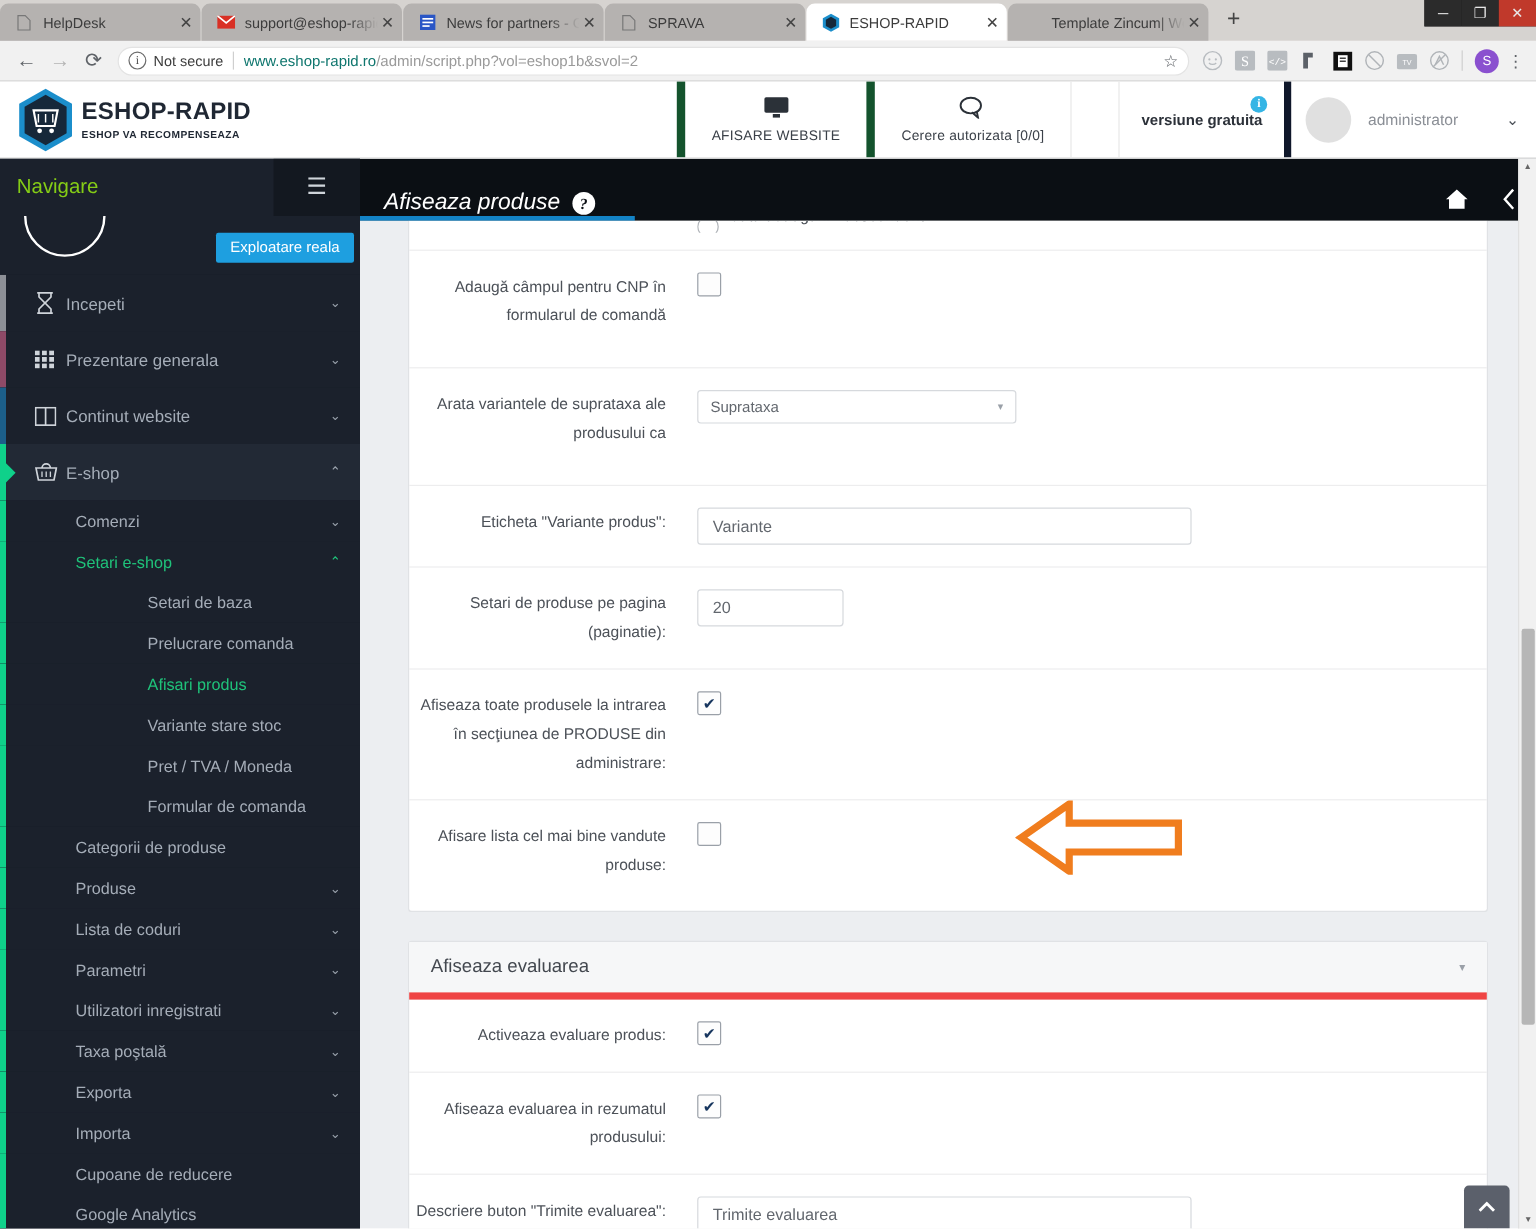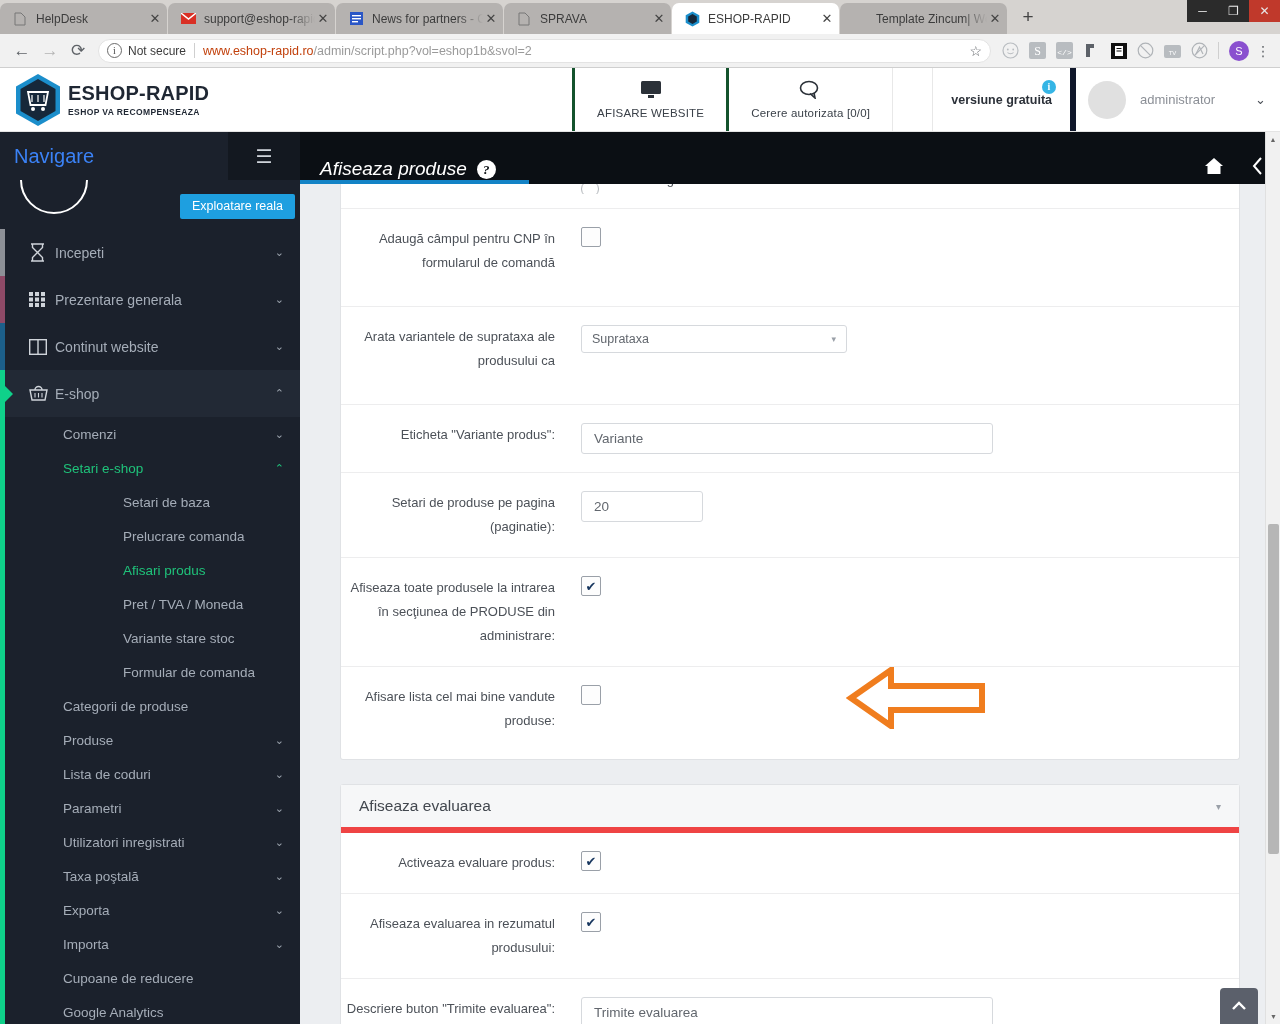--- a/index.html
+++ b/index.html
@@ -79,21 +79,21 @@
     border: 1px solid #e3e3e3;
   }
   .omni-info {
     width: 15px; height: 15px; border: 1.2px solid #6b6b6b; border-radius: 50%;
     font-size: 10px; line-height: 13px; text-align: center; color: #4a4a4a;
     font-family: "Liberation Serif", serif; flex-shrink: 0;
   }
   .omni-secure { font-size: 12px; color: #3c3c3c; margin-left: 6px; white-space: nowrap; }
   .omni-sep { width: 1px; height: 15px; background: #cfcfcf; margin: 0 8px; }
   .omni-url { font-size: 12.5px; color: #9a9a9a; white-space: nowrap; overflow: hidden; }
-  .omni-url b { color: #c2410c; font-weight: normal; }
+  .omni-url b { color: #0f766e; font-weight: normal; }
   .omni-star { margin-left: auto; font-size: 14px; color: #5f6368; }
   .ext-icon {
     width: 17px; height: 17px; margin: 0 5px; flex-shrink: 0;
     display: flex; align-items: center; justify-content: center;
     font-size: 11px; color: #9aa0a6;
   }
   .ext-sep { width: 1px; height: 17px; background: #cfcfcf; margin: 0 5px; }
   .avatar-chip {
     width: 20px; height: 20px; border-radius: 50%;
     background: #8a50cf; color: #fff; font-size: 11px;
@@ -110,21 +110,21 @@
     border-bottom: 1px solid #e4e4e4;
   }
   .brand { width: 300px; display: flex; align-items: center; padding-left: 14px; }
   .brand-logo { width: 48px; height: 54px; position: relative; flex-shrink: 0; }
   .brand-text { margin-left: 6px; }
   .brand-name { font-size: 20px; font-weight: bold; color: #1f2733; letter-spacing: .2px; }
   .brand-tag { font-size: 8.5px; font-weight: bold; color: #1f2733; letter-spacing: .4px; margin-top: 2px; }
   .topnav-spacer { flex: 1; }
   .topnav-item {
     display: flex; flex-direction: column; align-items: center; justify-content: center;
-    padding: 0 22px; border-left: 3px solid #14532d; color: #3b4149;
+    padding: 0 22px; border-left: 7px solid #14532d; color: #3b4149;
     min-width: 80px;
   }
   .topnav-icon { font-size: 19px; line-height: 1; margin-bottom: 5px; }
   .topnav-label { font-size: 11.5px; letter-spacing: .2px; white-space: nowrap; }
   .topnav-plain {
     display: flex; align-items: center; padding: 0 18px;
     border-left: 1px solid #e8e8e8; position: relative;
   }
   .version-text { font-size: 12.5px; color: #2c3139; font-weight: bold; text-align: right; }
   .info-dot {
@@ -146,21 +146,21 @@
 
   
   .sidebar {
     width: 300px; background: #1b212c; flex-shrink: 0;
     display: flex; flex-direction: column; overflow: hidden; position: relative;
   }
   .sb-head {
     height: 48px; background: #1b212c;
     display: flex; align-items: center;
   }
-  .sb-head-label { flex: 1; padding-left: 14px; font-size: 20px; color: #3b82f6; }
+  .sb-head-label { flex: 1; padding-left: 14px; font-size: 17px; color: #84cc16; }
   .sb-burger {
     width: 72px; height: 48px; background: #131820;
     display: flex; align-items: center; justify-content: center;
     color: #cfd4da; font-size: 19px;
   }
   .sb-profile {
     height: 49px; background: #1b212c; position: relative; overflow: hidden;
   }
   .sb-prof-circle {
     position: absolute; left: 20px; top: -34px;
@@ -573,24 +573,24 @@
         <div class="sb-item lvl3" style="border-left-color:#0fd18a">
           <span class="sb-txt">Setari de baza</span>
         </div>
         <div class="sb-item lvl3" style="border-left-color:#0fd18a">
           <span class="sb-txt">Prelucrare comanda</span>
         </div>
         <div class="sb-item lvl3 green" style="border-left-color:#0fd18a">
           <span class="sb-txt">Afisari produs</span>
         </div>
         <div class="sb-item lvl3" style="border-left-color:#0fd18a">
+          <span class="sb-txt">Variante stare stoc</span>
+        </div>
+        <div class="sb-item lvl3" style="border-left-color:#0fd18a">
           <span class="sb-txt">Pret / TVA / Moneda</span>
-        </div>
-        <div class="sb-item lvl3" style="border-left-color:#0fd18a">
-          <span class="sb-txt">Variante stare stoc</span>
         </div>
         <div class="sb-item lvl3" style="border-left-color:#0fd18a">
           <span class="sb-txt">Formular de comanda</span>
         </div>
         <div class="sb-item lvl2" style="border-left-color:#0fd18a">
           <span class="sb-txt">Categorii de produse</span>
         </div>
         <div class="sb-item lvl2" style="border-left-color:#0fd18a">
           <span class="sb-txt">Produse</span>
           <span class="sb-caret">⌄</span>

